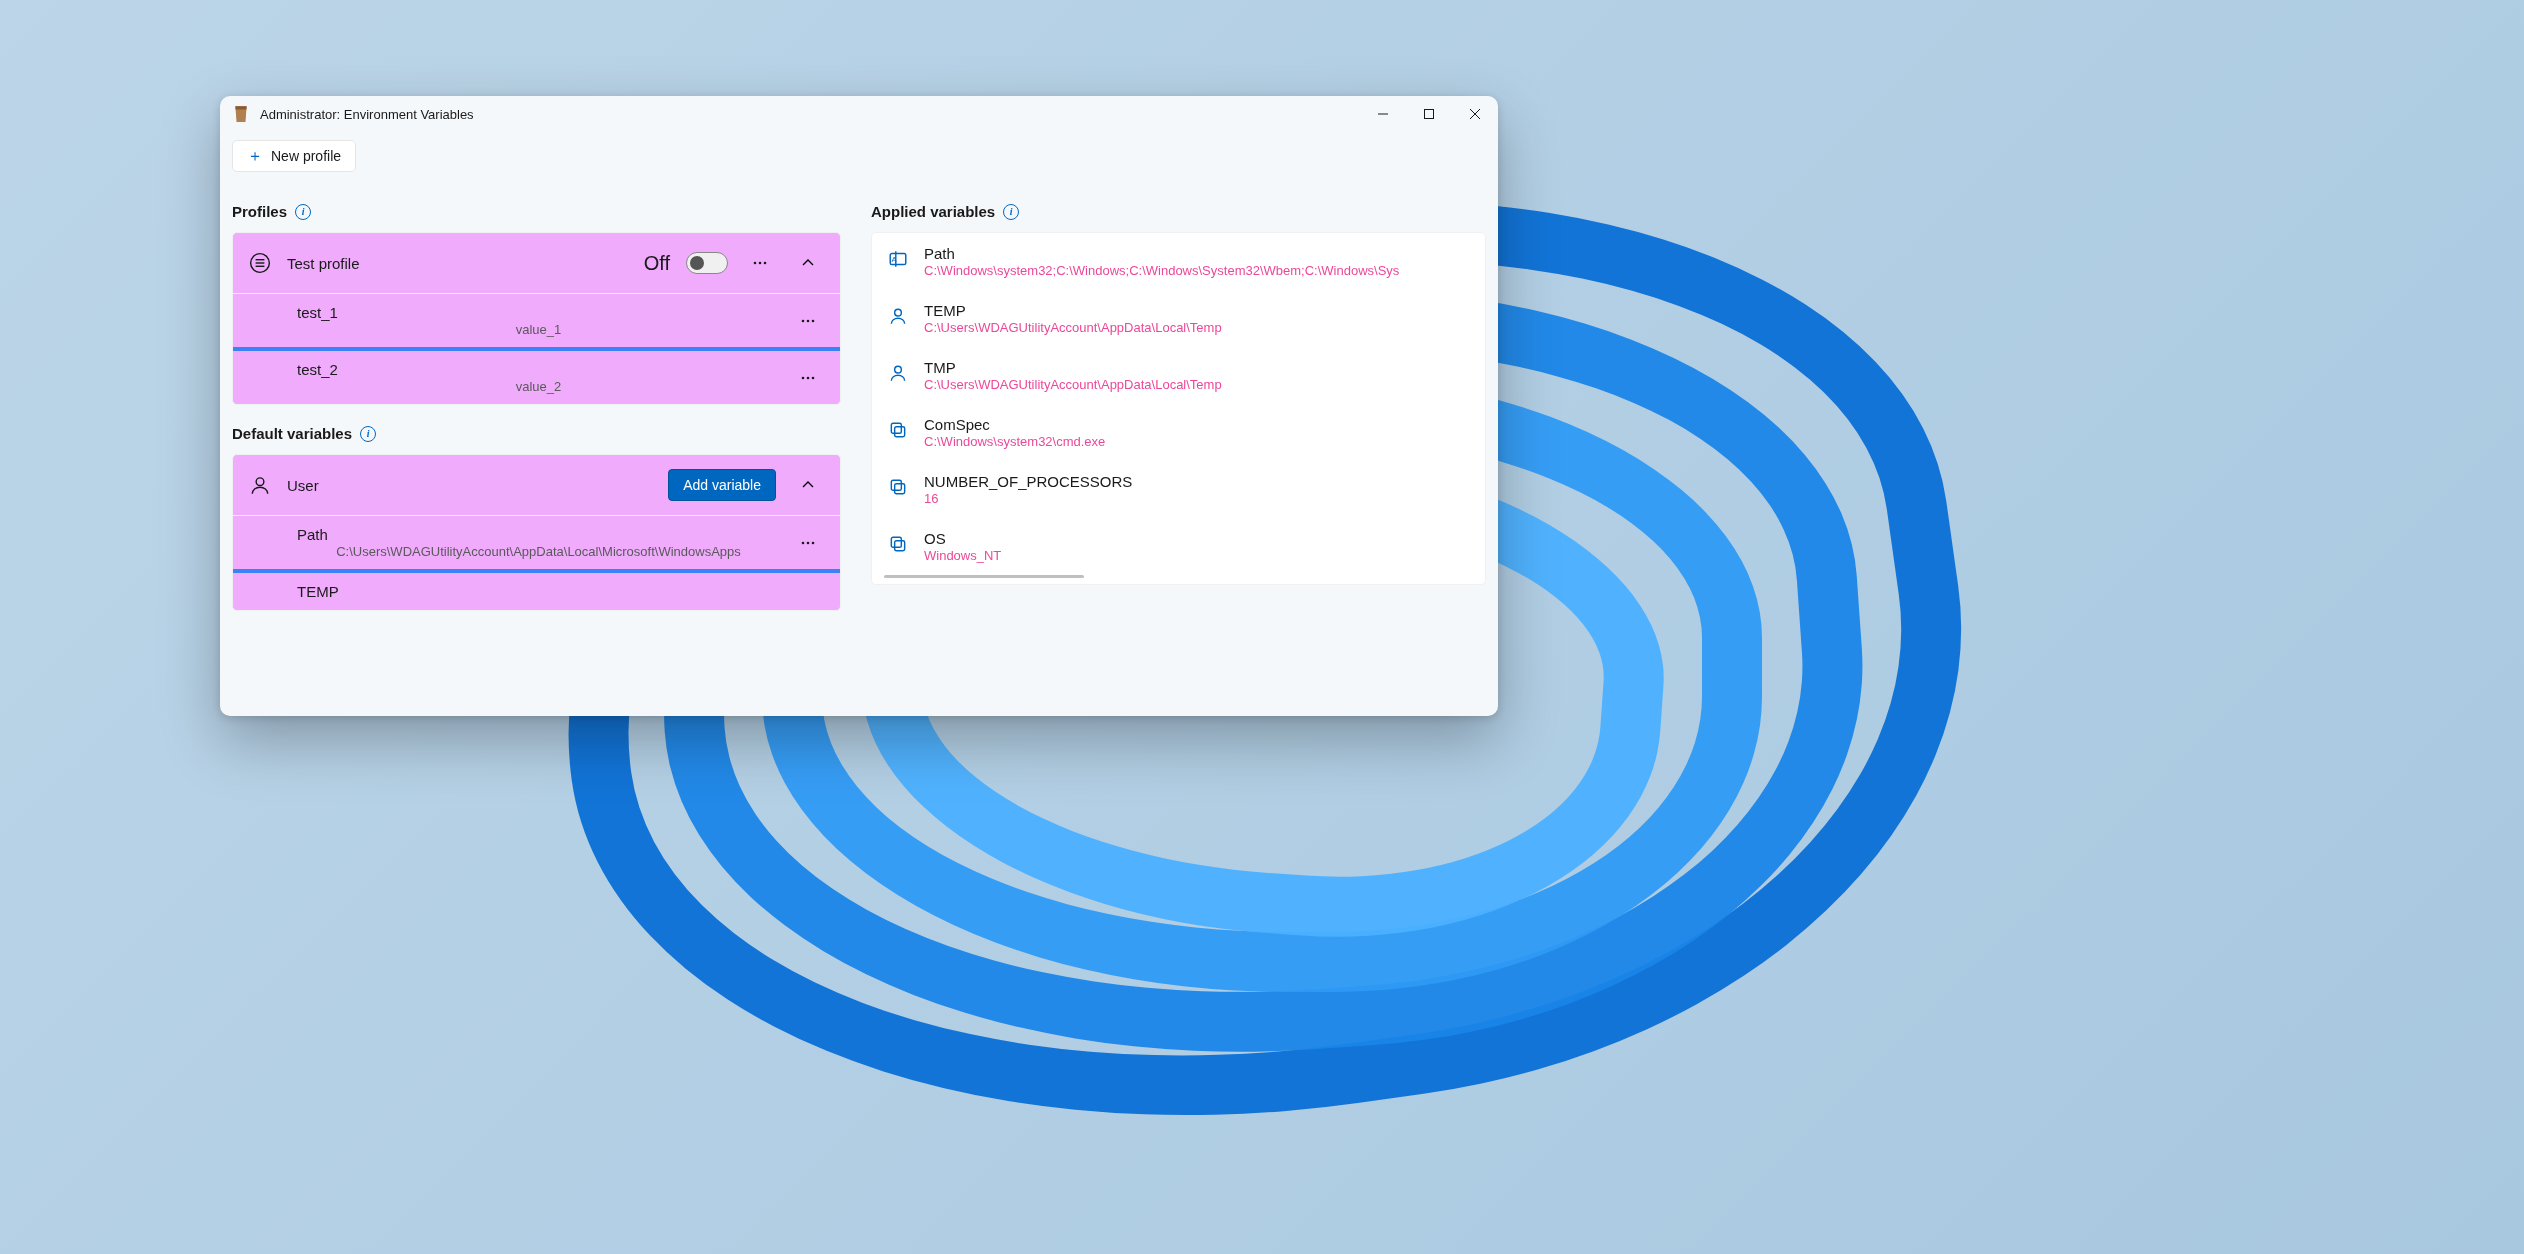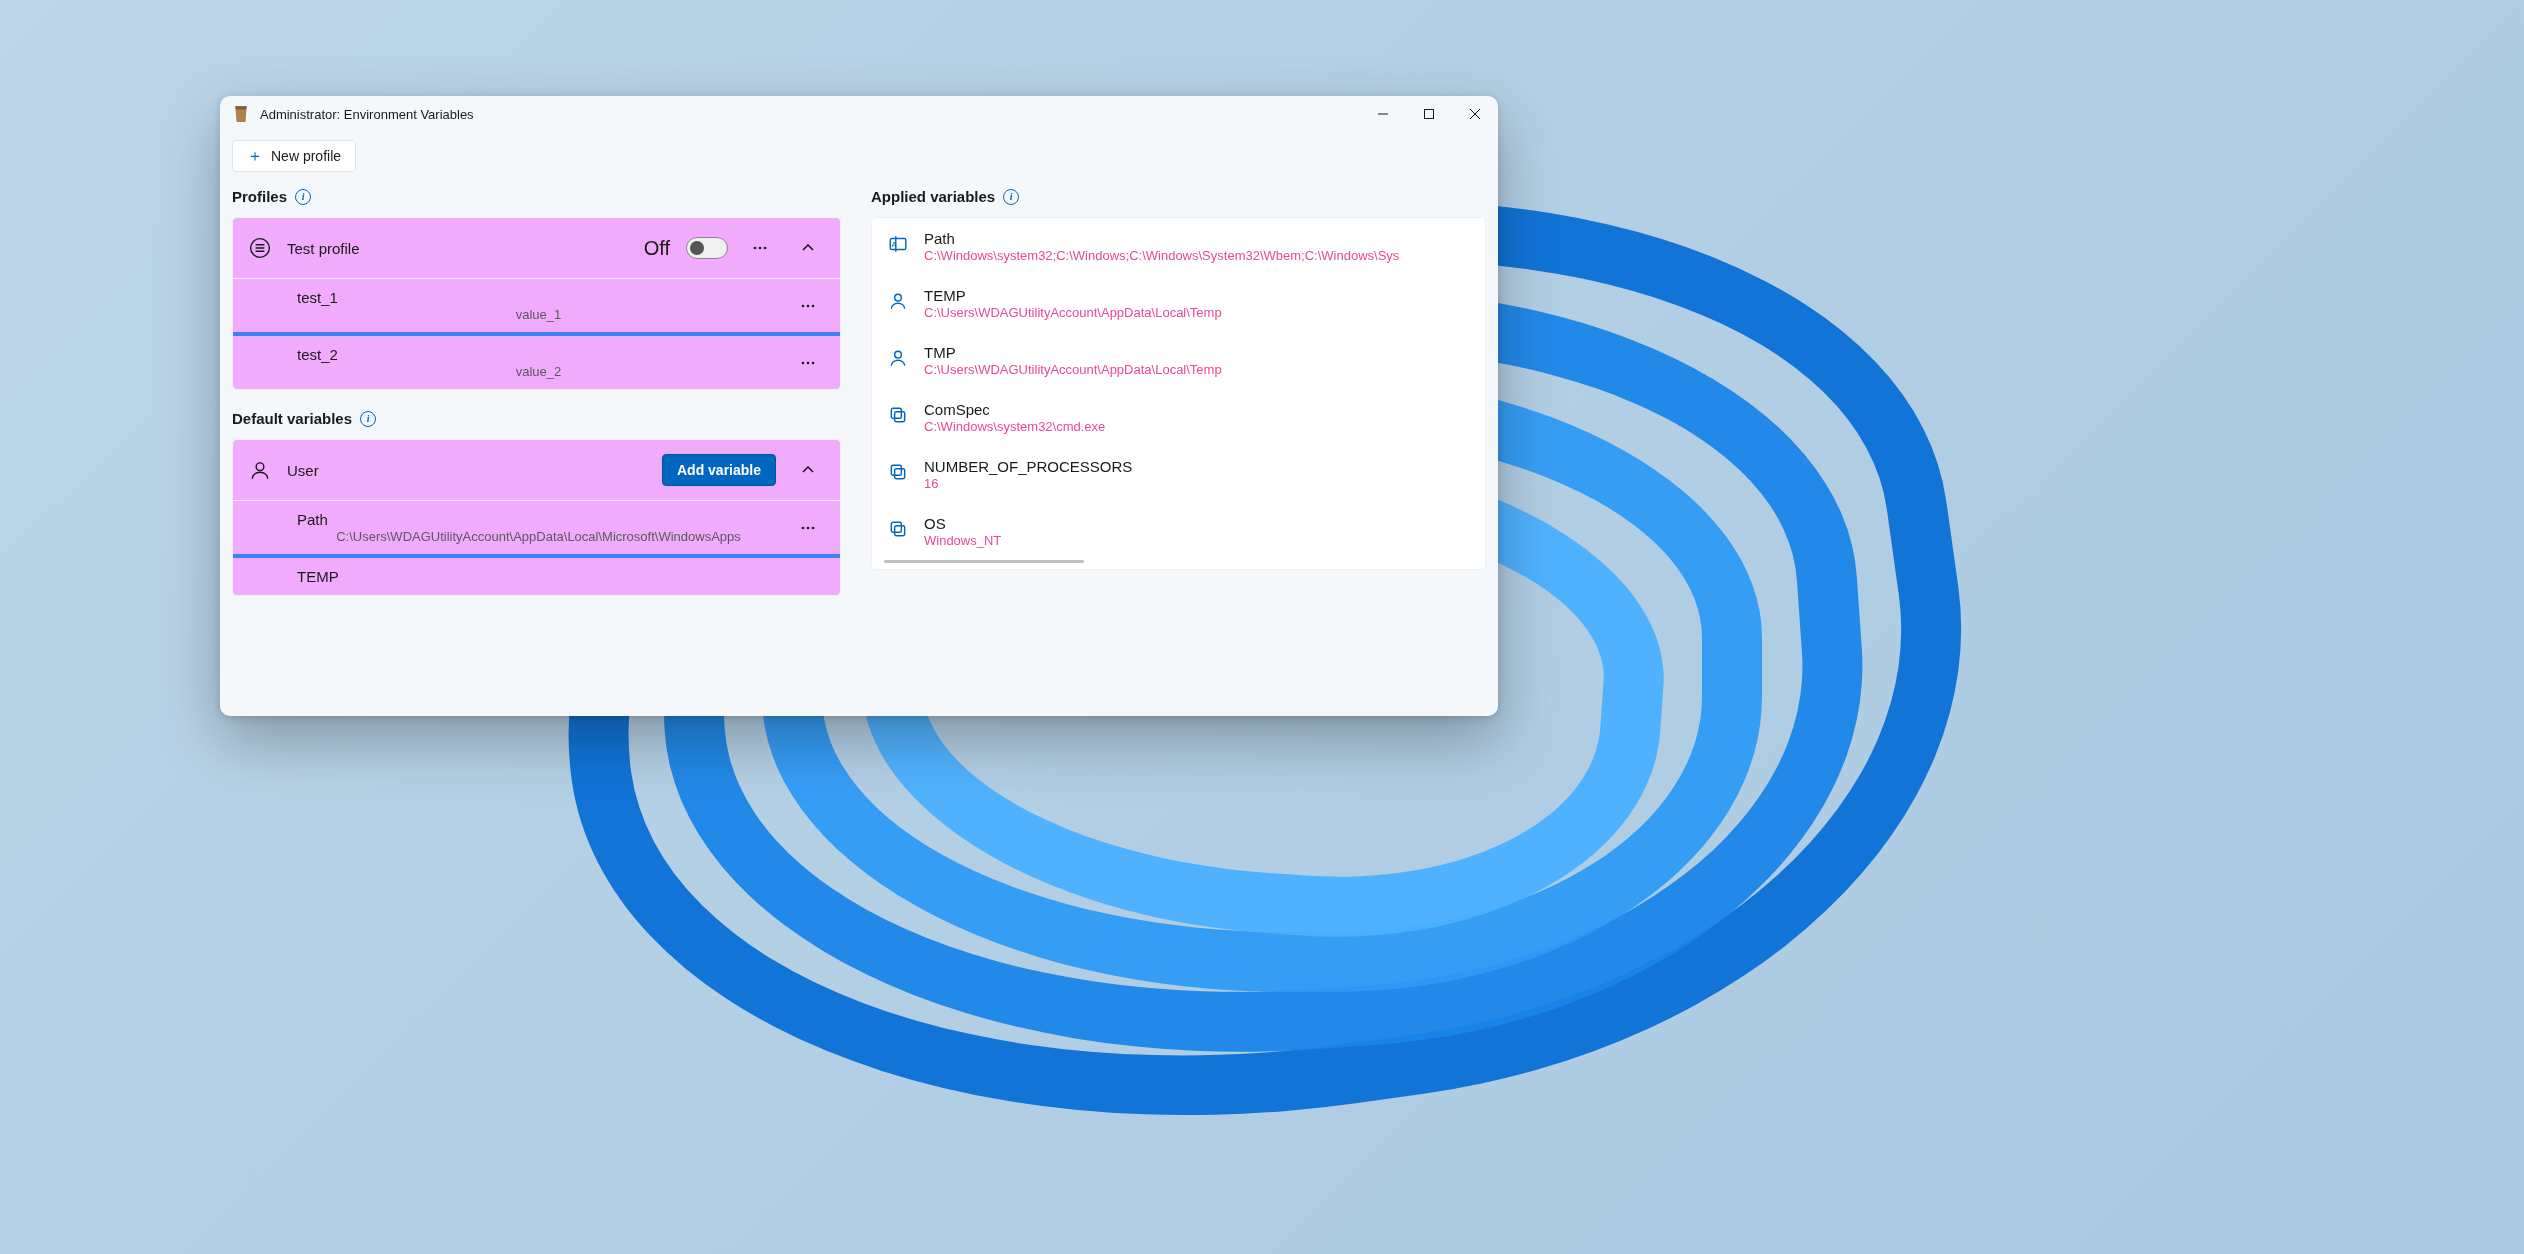--- a/index.html
+++ b/index.html
@@ -80,20 +80,21 @@
     cursor: pointer;
   }
   .new-profile-btn .plus { color: #0067c0; font-size: 16px; font-weight: 300; line-height: 1;}
 
   .content {
     flex: 1;
     display: flex;
     gap: 24px;
     padding: 0 12px 12px 12px;
     overflow: hidden;
+    margin-top: 15px;
   }
   .col {
     flex: 1;
     display: flex;
     flex-direction: column;
     min-width: 0;
     overflow: hidden;
   }
   .section-header {
     display: flex;
@@ -166,21 +167,20 @@
     border-radius: 4px;
   }
   .primary-btn {
     background: #0067c0;
     color: #fff;
     border: 1px solid #005299;
     border-radius: 4px;
     padding: 7px 14px;
     font-size: 14px;
     cursor: pointer;
-    font-weight: bold;
   }
   .sub-row {
     display: flex;
     align-items: center;
     padding: 10px 16px 10px 64px;
     border-bottom: 4px solid #3b82f6;
     gap: 12px;
   }
   .sub-row:last-child { border-bottom: none; }
   .sub-row-text { flex: 1; min-width: 0; }

